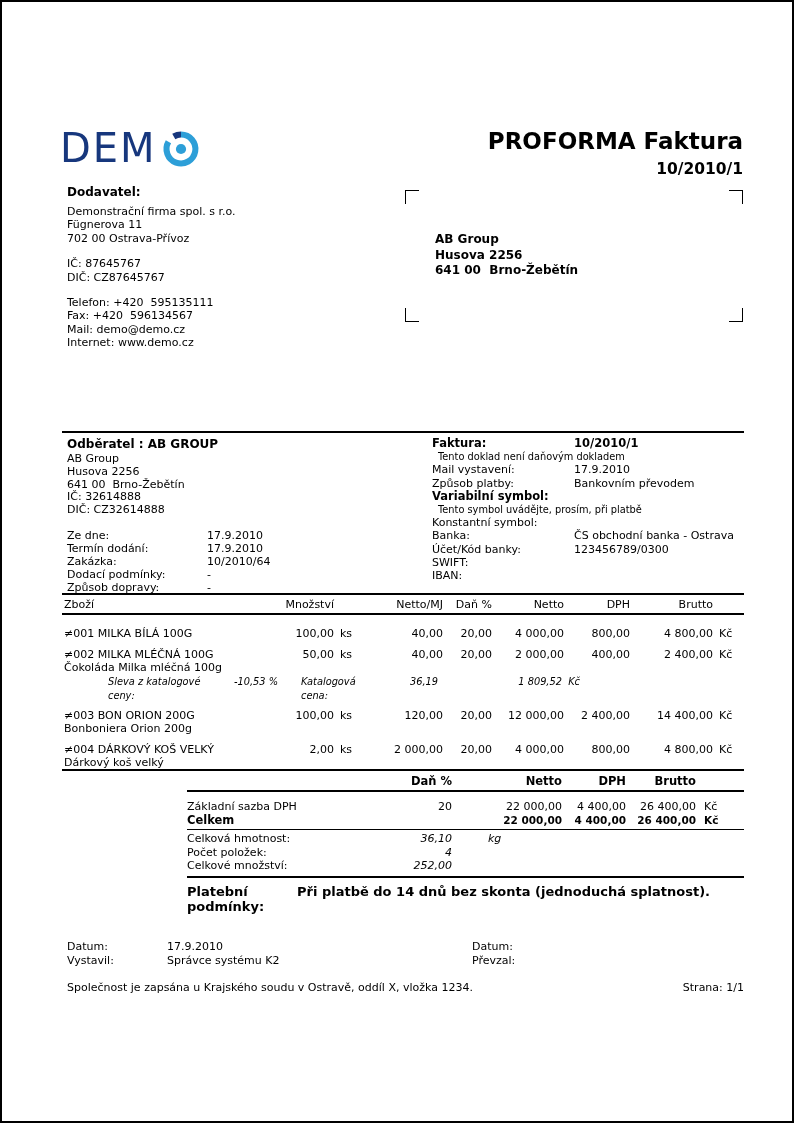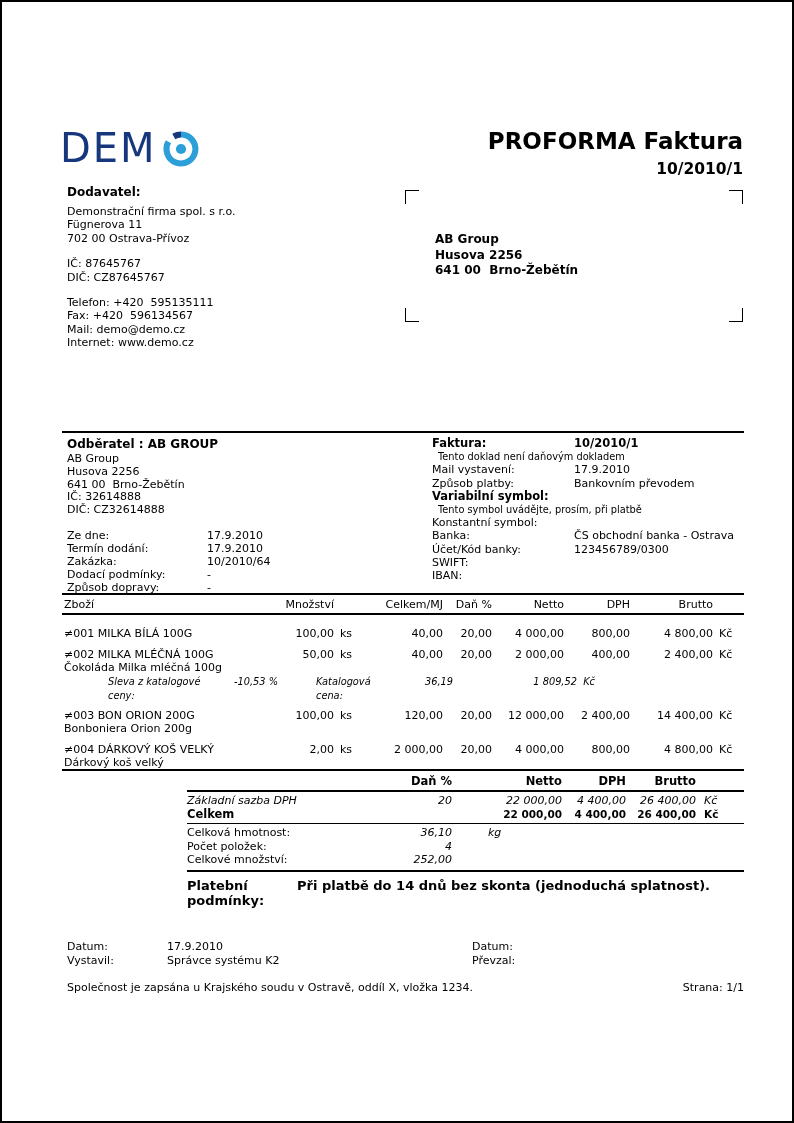--- a/index.html
+++ b/index.html
@@ -65,21 +65,21 @@
   .items-body{position:absolute;left:62px;top:613px;width:678px;}
   .col-r{text-align:right;}
   .col-unit{padding-left:6px;}
   .item{padding-top:7px;}
   .item.first{padding-top:12px;}
   .item-line1{display:grid;grid-template-columns:212px 58px 28px 81px 49px 72px 66px 83px 29px;line-height:13.5px;}
   .item-desc{line-height:13.5px;}
   .discount{display:flex;align-items:baseline;font-style:italic;font-size:9.8px;line-height:14px;padding-left:44px;}
   .d1{width:103px;flex:none;}
   .dv1{width:67px;flex:none;text-align:right;}
-  .d2{width:77px;flex:none;margin-left:38px;font-style:italic;}
+  .d2{width:77px;flex:none;margin-left:23px;font-style:italic;}
   .dv2{width:60px;flex:none;text-align:right;}
   .dv3{width:142px;flex:none;text-align:right;}
 
   
   .summary{position:absolute;left:185px;top:769px;width:557px;}
   .sgrid{display:grid;grid-template-columns:180px 85px 110px 64px 70px 48px;}
   .summary-head{height:19px;align-items:center;border-bottom:2px solid #000;font-weight:bold;font-size:11.5px;}
   .srow{line-height:13.5px;}
   .srow.total{font-weight:bold;}
   .srow.total .num{font-size:10.5px;}
@@ -224,21 +224,21 @@
     <div class="irow">
         <span class="ilabel" data-bind="invoice.iban_label">IBAN:</span>
         <span data-bind="invoice.iban_value"></span>
       </div>
   </div>
 
   <div class="items-head">
     <span data-bind="items.headers.zbozi">Zboží</span>
     <span class="col-r" data-bind="items.headers.mnozstvi">Množství</span>
     <span></span>
-    <span class="col-r" data-bind="items.headers.netto_mj">Celkem/MJ</span>
+    <span class="col-r" data-bind="items.headers.netto_mj">Netto/MJ</span>
     <span class="col-r" data-bind="items.headers.dan">Daň %</span>
     <span class="col-r" data-bind="items.headers.netto">Netto</span>
     <span class="col-r" data-bind="items.headers.dph">DPH</span>
     <span class="col-r" data-bind="items.headers.brutto">Brutto</span>
     <span></span>
   </div>
 
   <div class="items-body">
 
     <div class="item first">
@@ -311,21 +311,21 @@
 
   <div class="summary">
     <div class="sgrid summary-head">
       <span></span>
       <span class="col-r" data-bind="summary.headers.dan">Daň %</span>
       <span class="col-r" data-bind="summary.headers.netto">Netto</span>
       <span class="col-r" data-bind="summary.headers.dph">DPH</span>
       <span class="col-r" data-bind="summary.headers.brutto">Brutto</span>
       <span></span>
     </div>
-    <div class="sgrid srow" style="margin-top:2px;font-style:italic;">
+    <div class="sgrid srow" style="margin-top:8px;">
       <span class="slabel" data-bind="summary.base_row.label">Základní sazba DPH</span>
       <span class="col-r num" data-bind="summary.base_row.dan">20</span>
       <span class="col-r num" data-bind="summary.base_row.netto">22 000,00</span>
       <span class="col-r num" data-bind="summary.base_row.dph">4 400,00</span>
       <span class="col-r num" data-bind="summary.base_row.brutto">26 400,00</span>
       <span class="cur" data-bind="summary.base_row.currency">Kč</span>
     </div>
     <div class="sgrid srow total">
       <span class="slabel" data-bind="summary.total_row.label">Celkem</span>
       <span></span>

